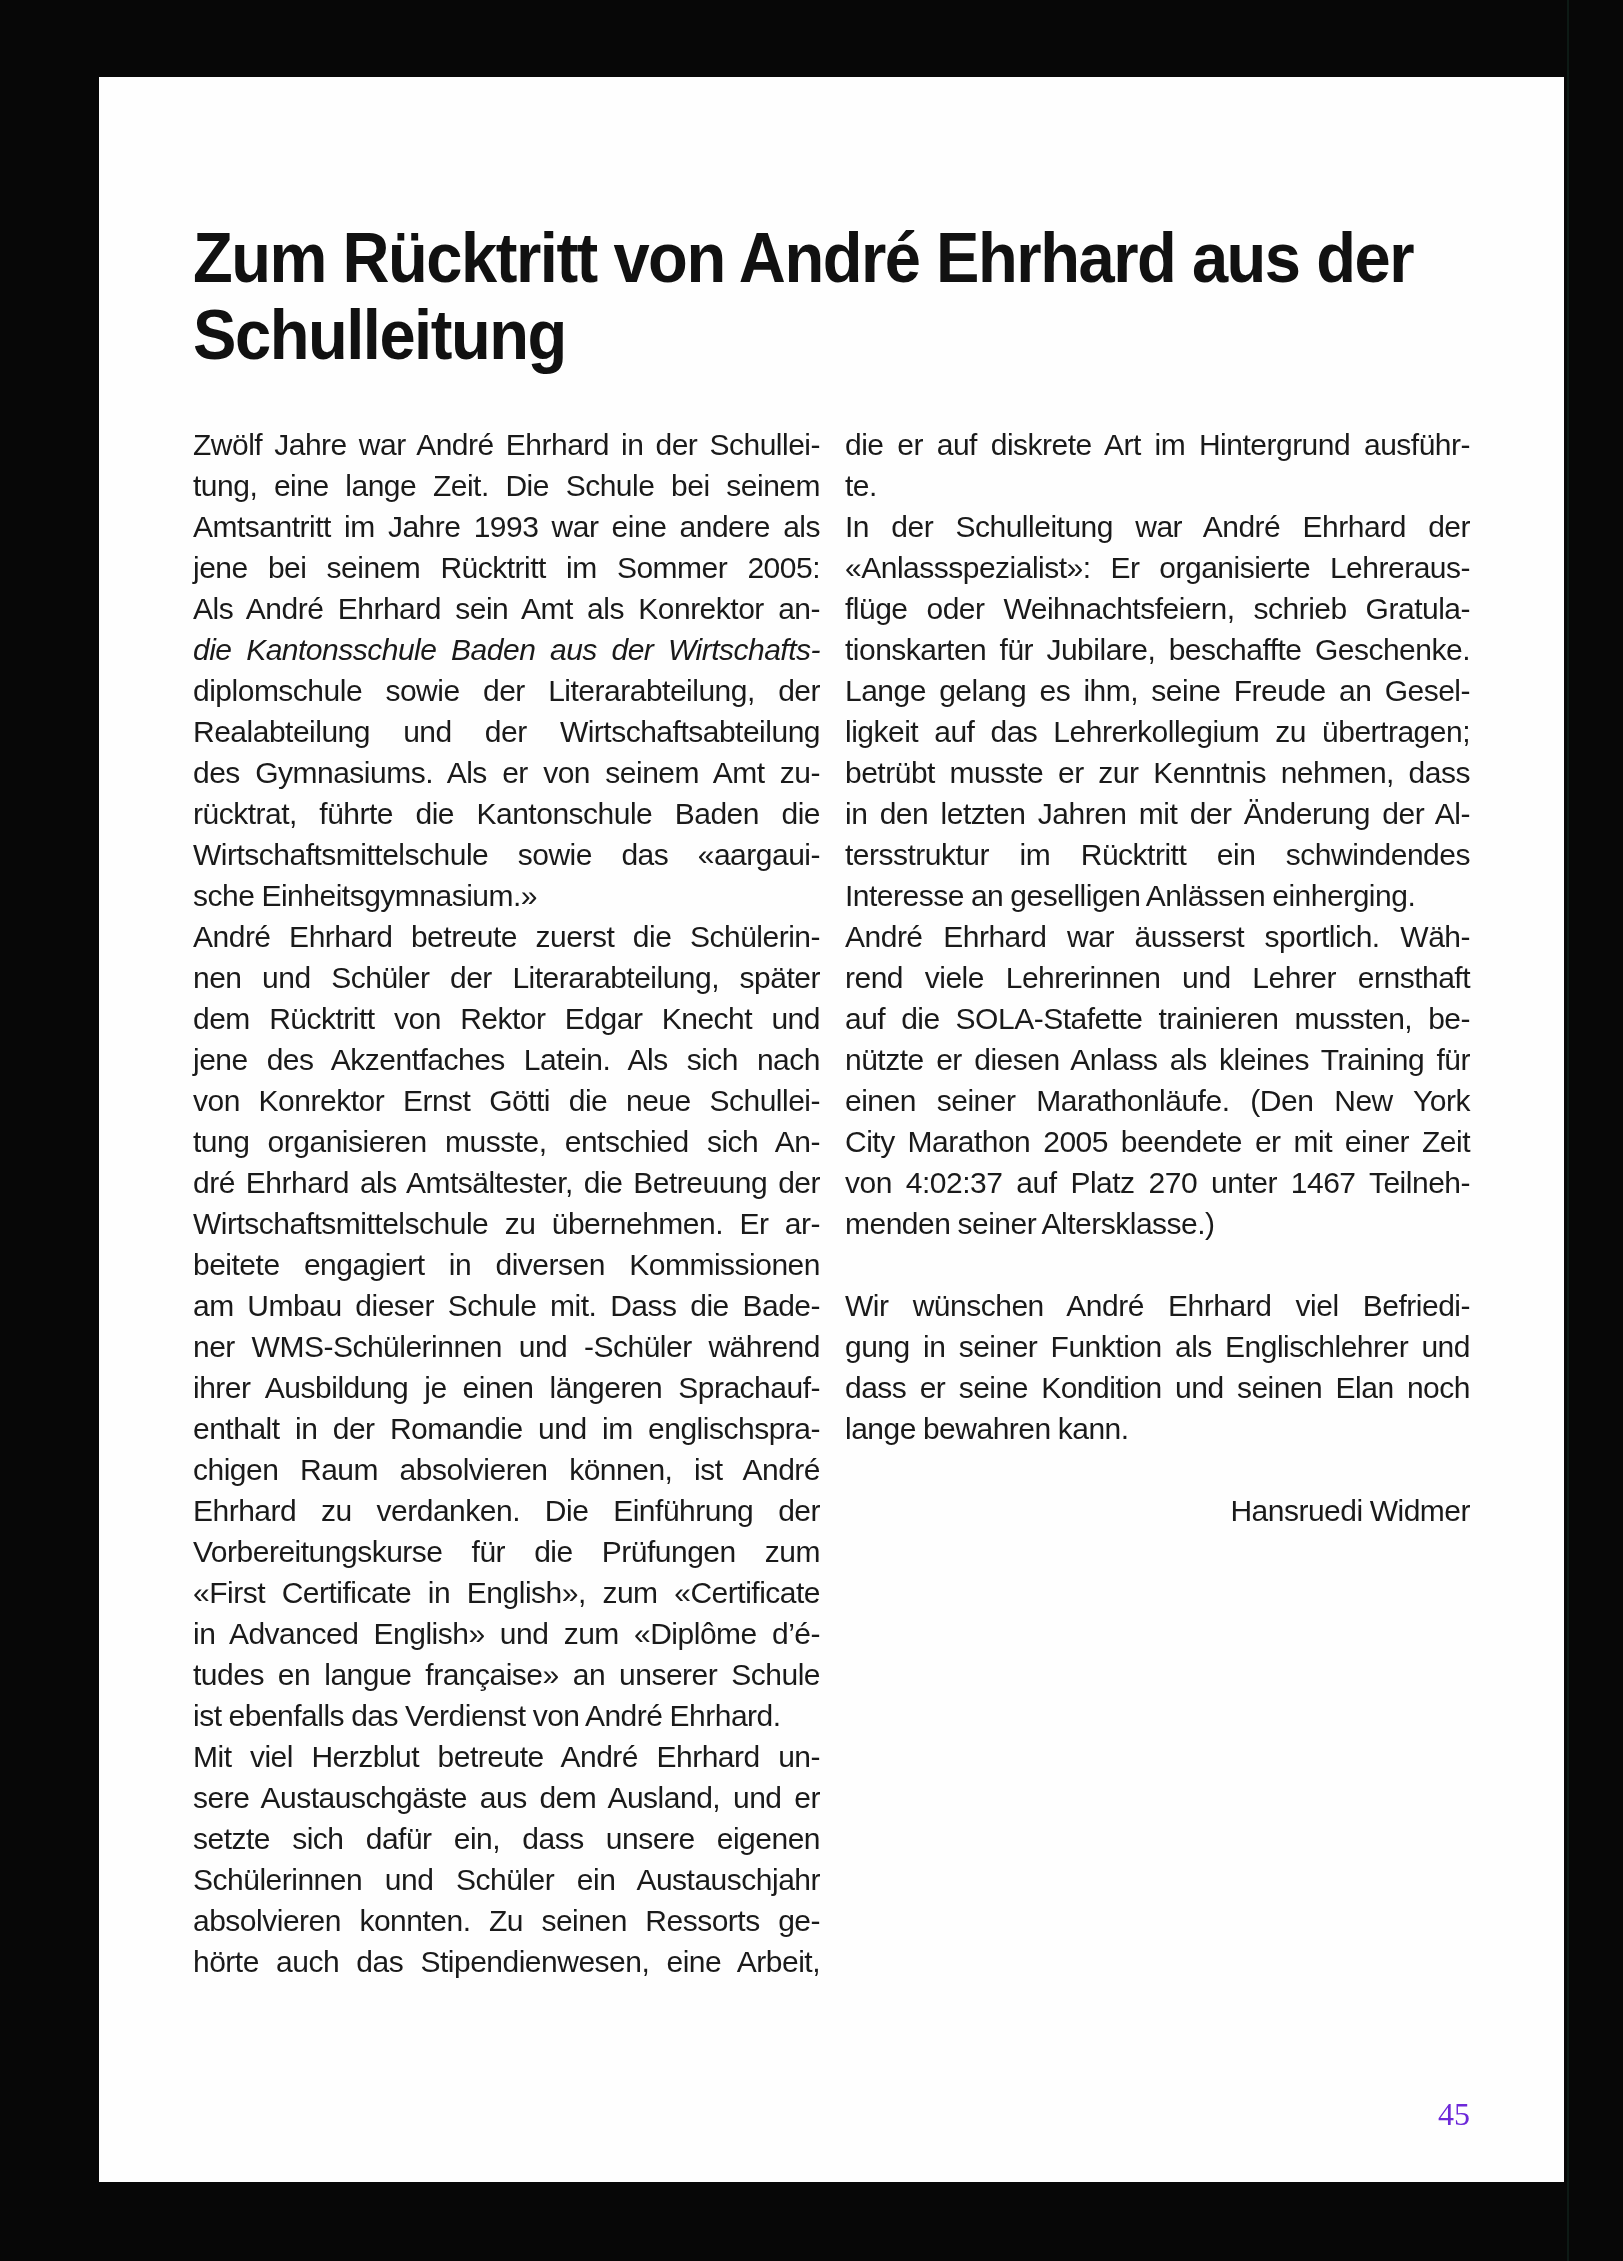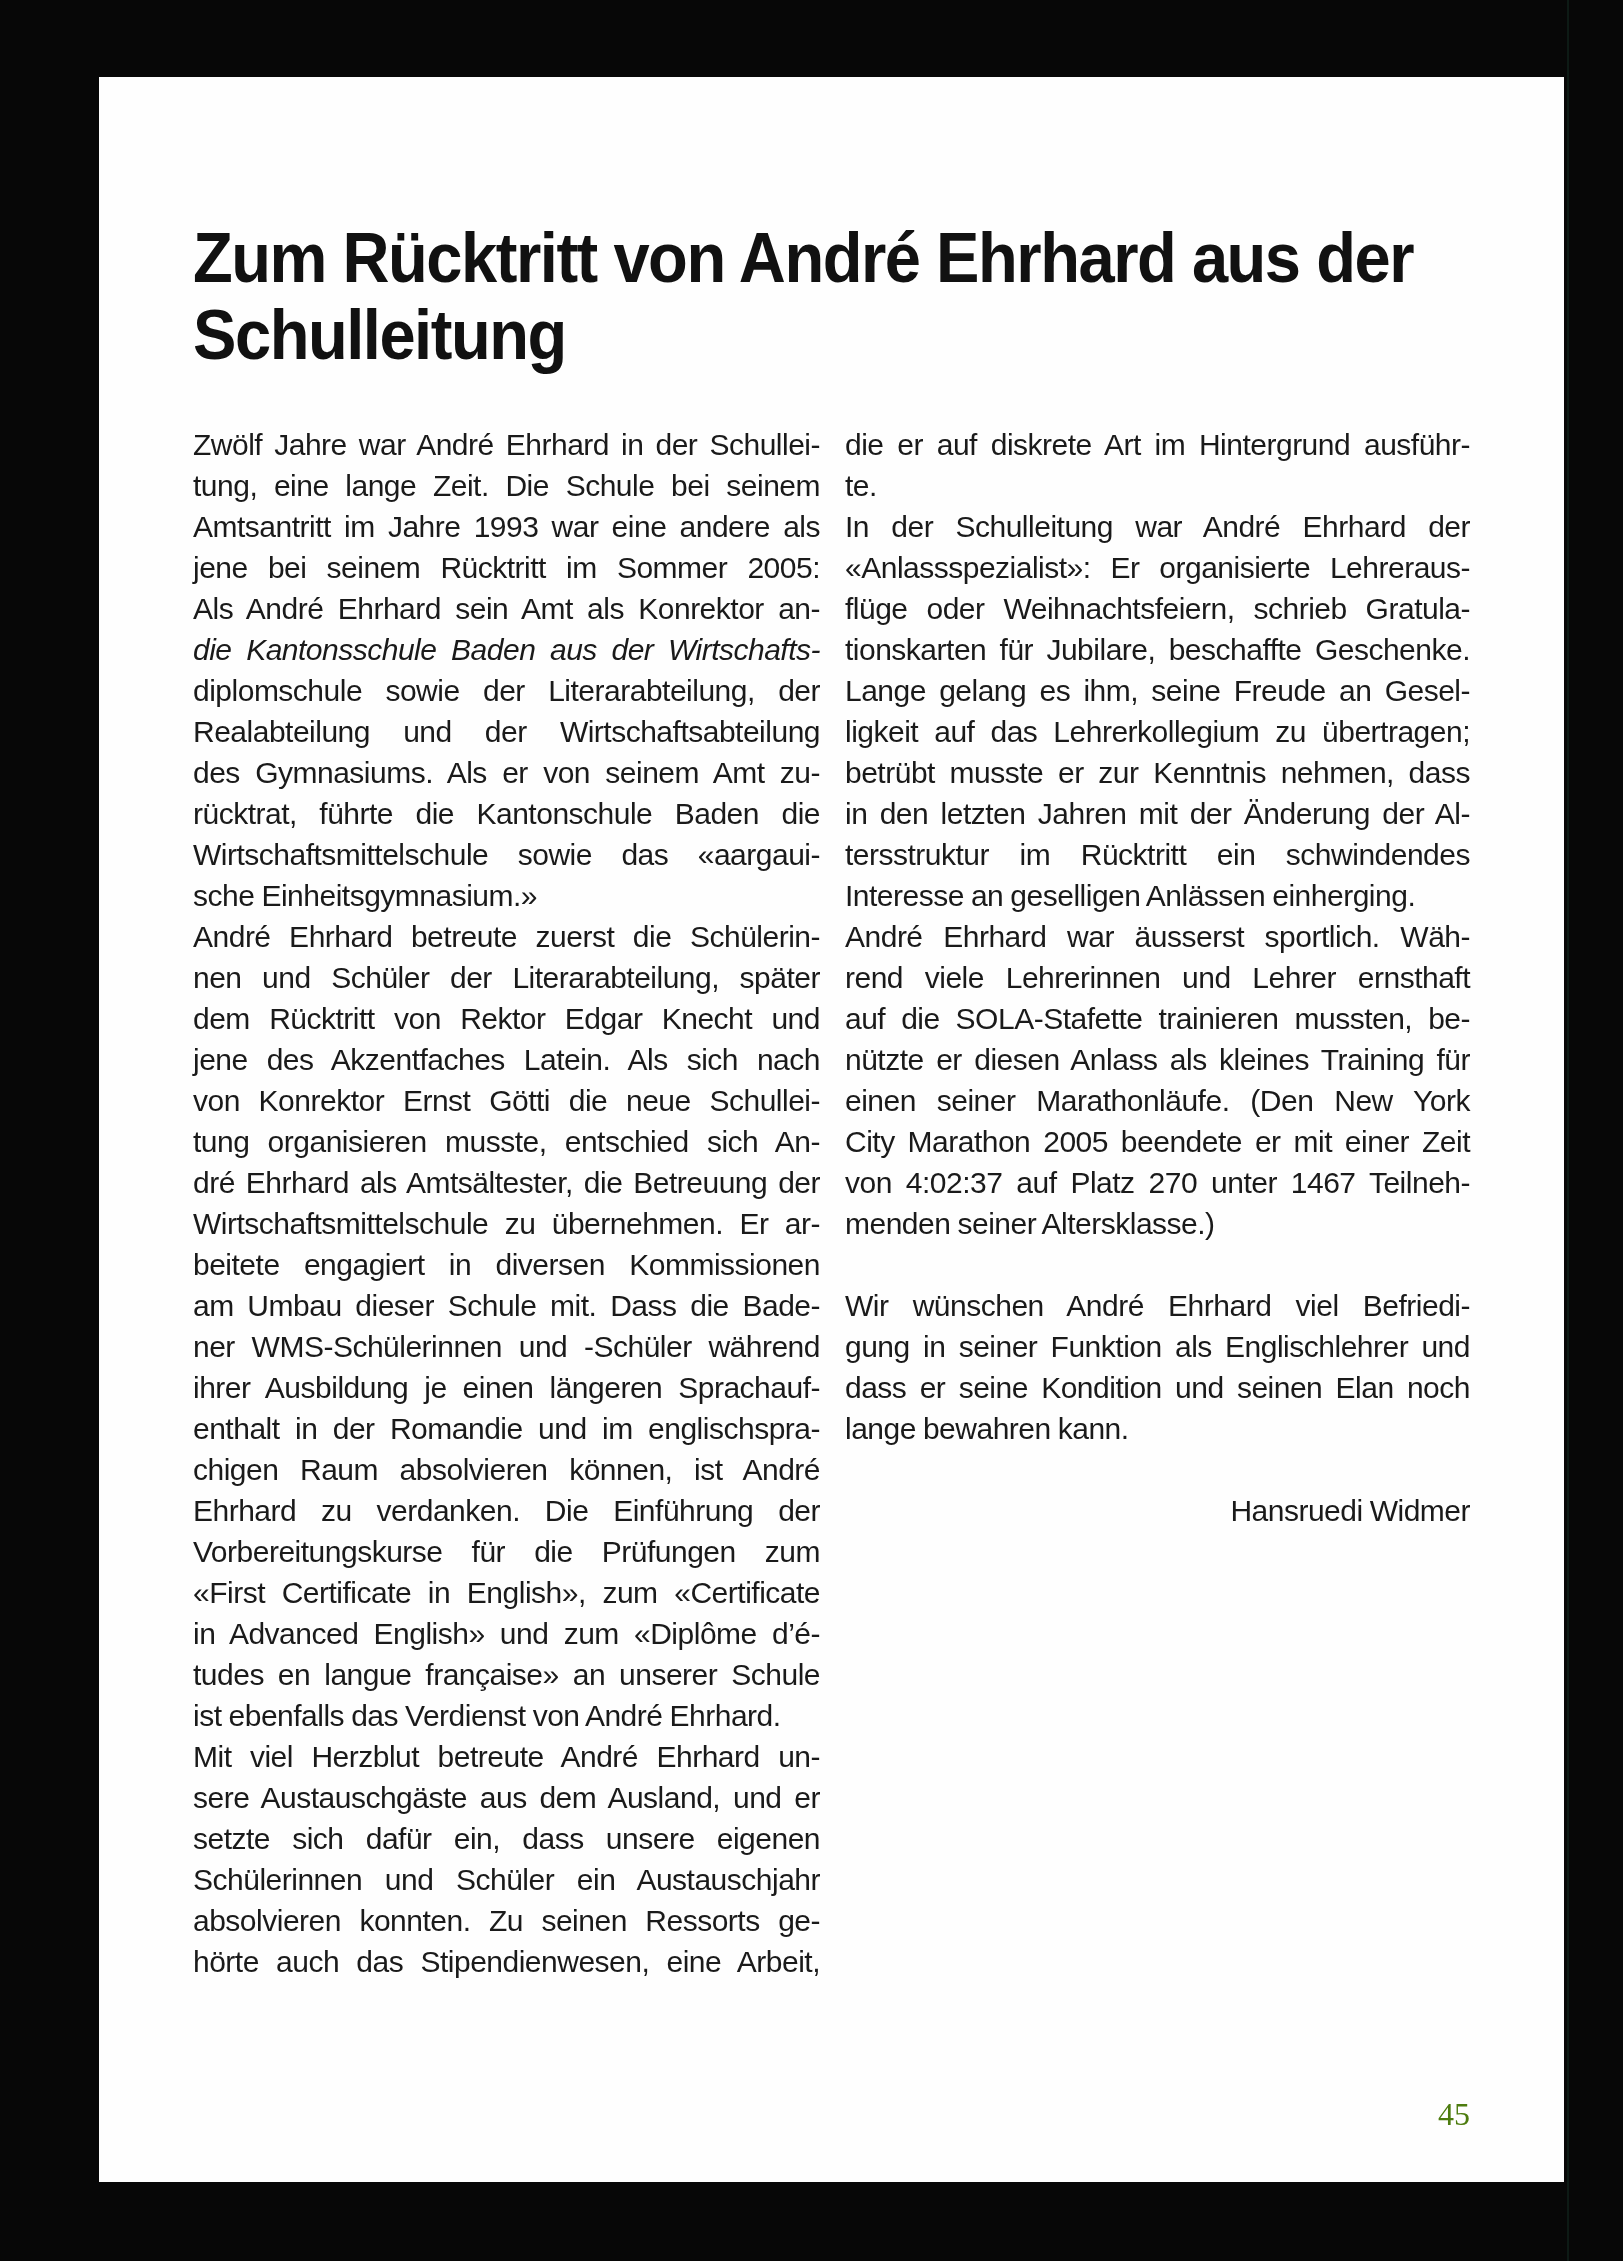--- a/index.html
+++ b/index.html
@@ -54,21 +54,21 @@
     letter-spacing: -0.5px;
     word-spacing: -0.8px;
   }
   .line.last { text-align-last: left; }
   .line.sign { text-align: right; text-align-last: right; }
   .page-number {
     position: absolute;
     left: 1339px; top: 2019px;
     font-family: "Liberation Serif", serif;
     font-size: 32px;
-    color: #4d7c0f;
+    color: #6d28d9;
     text-align: center;
   }
 </style>
 </head>
 <body>
 
 <div class="scan-line"></div>
 
 <div class="page">
   <h1 class="title">

